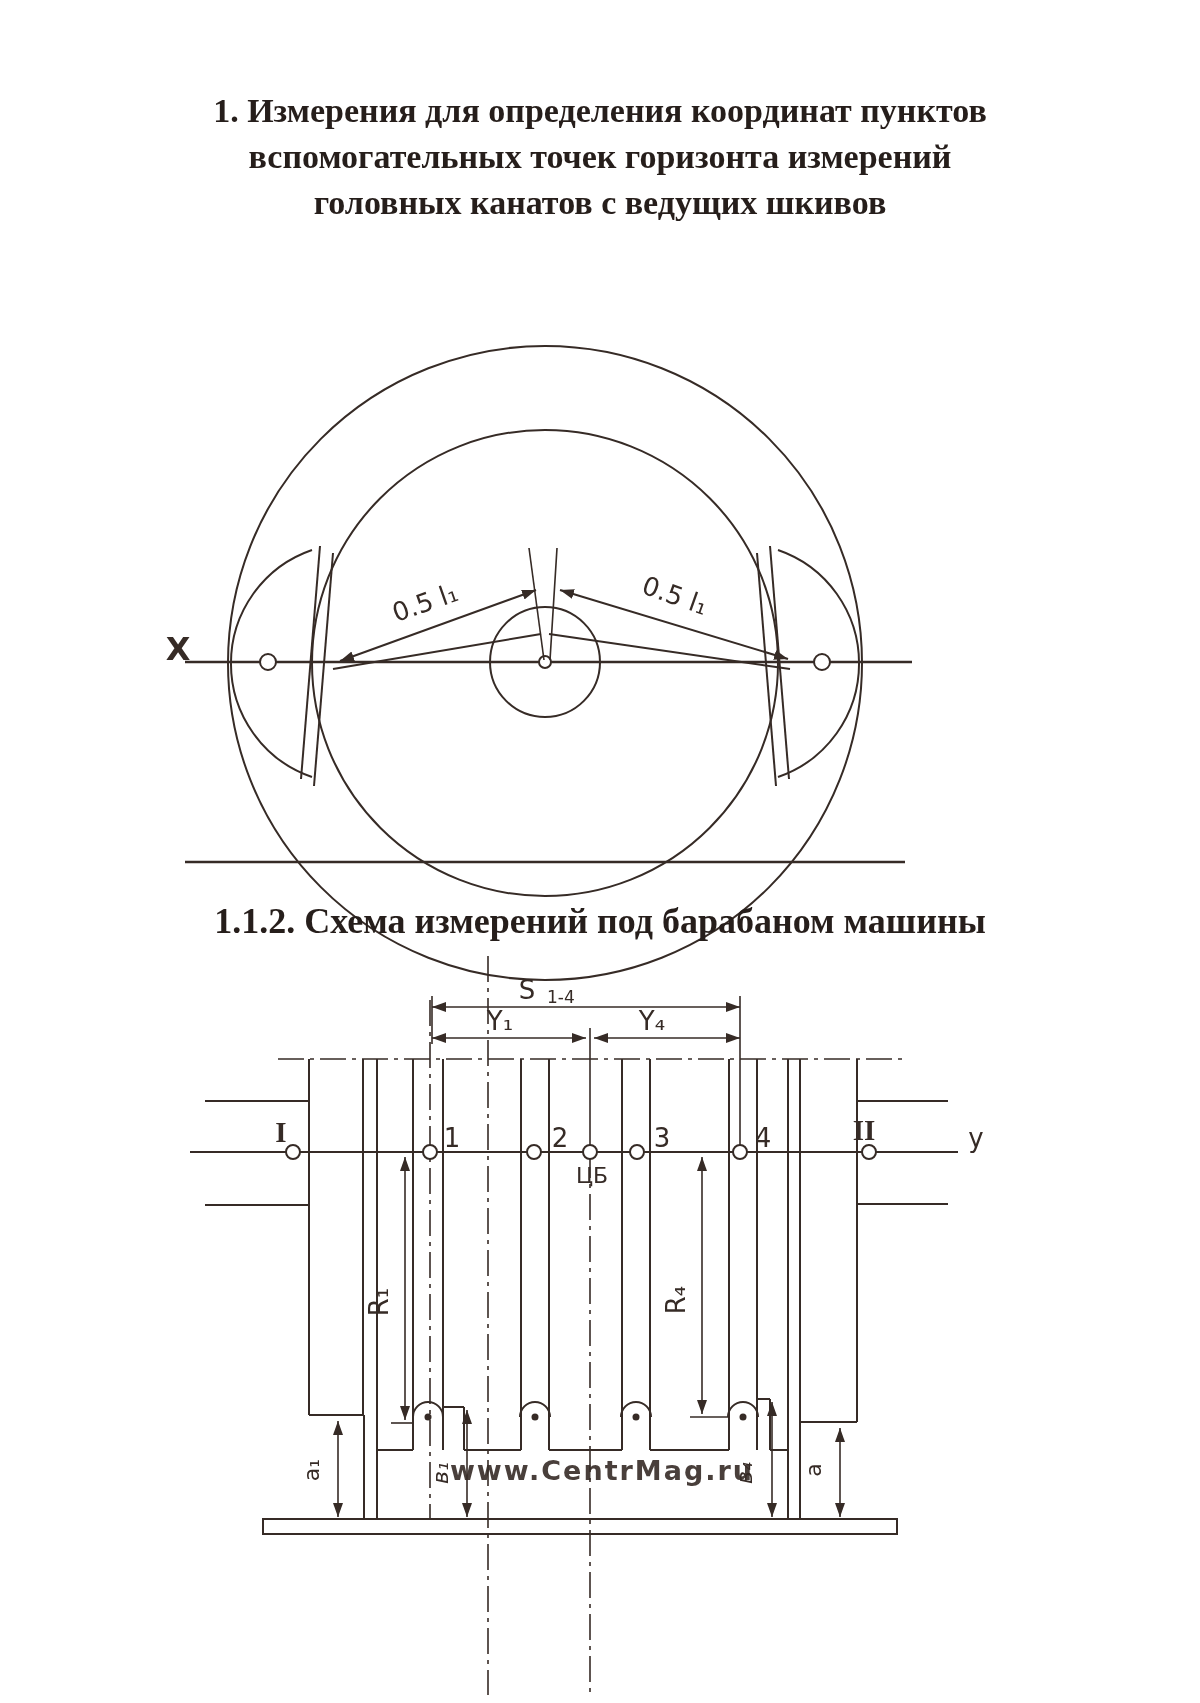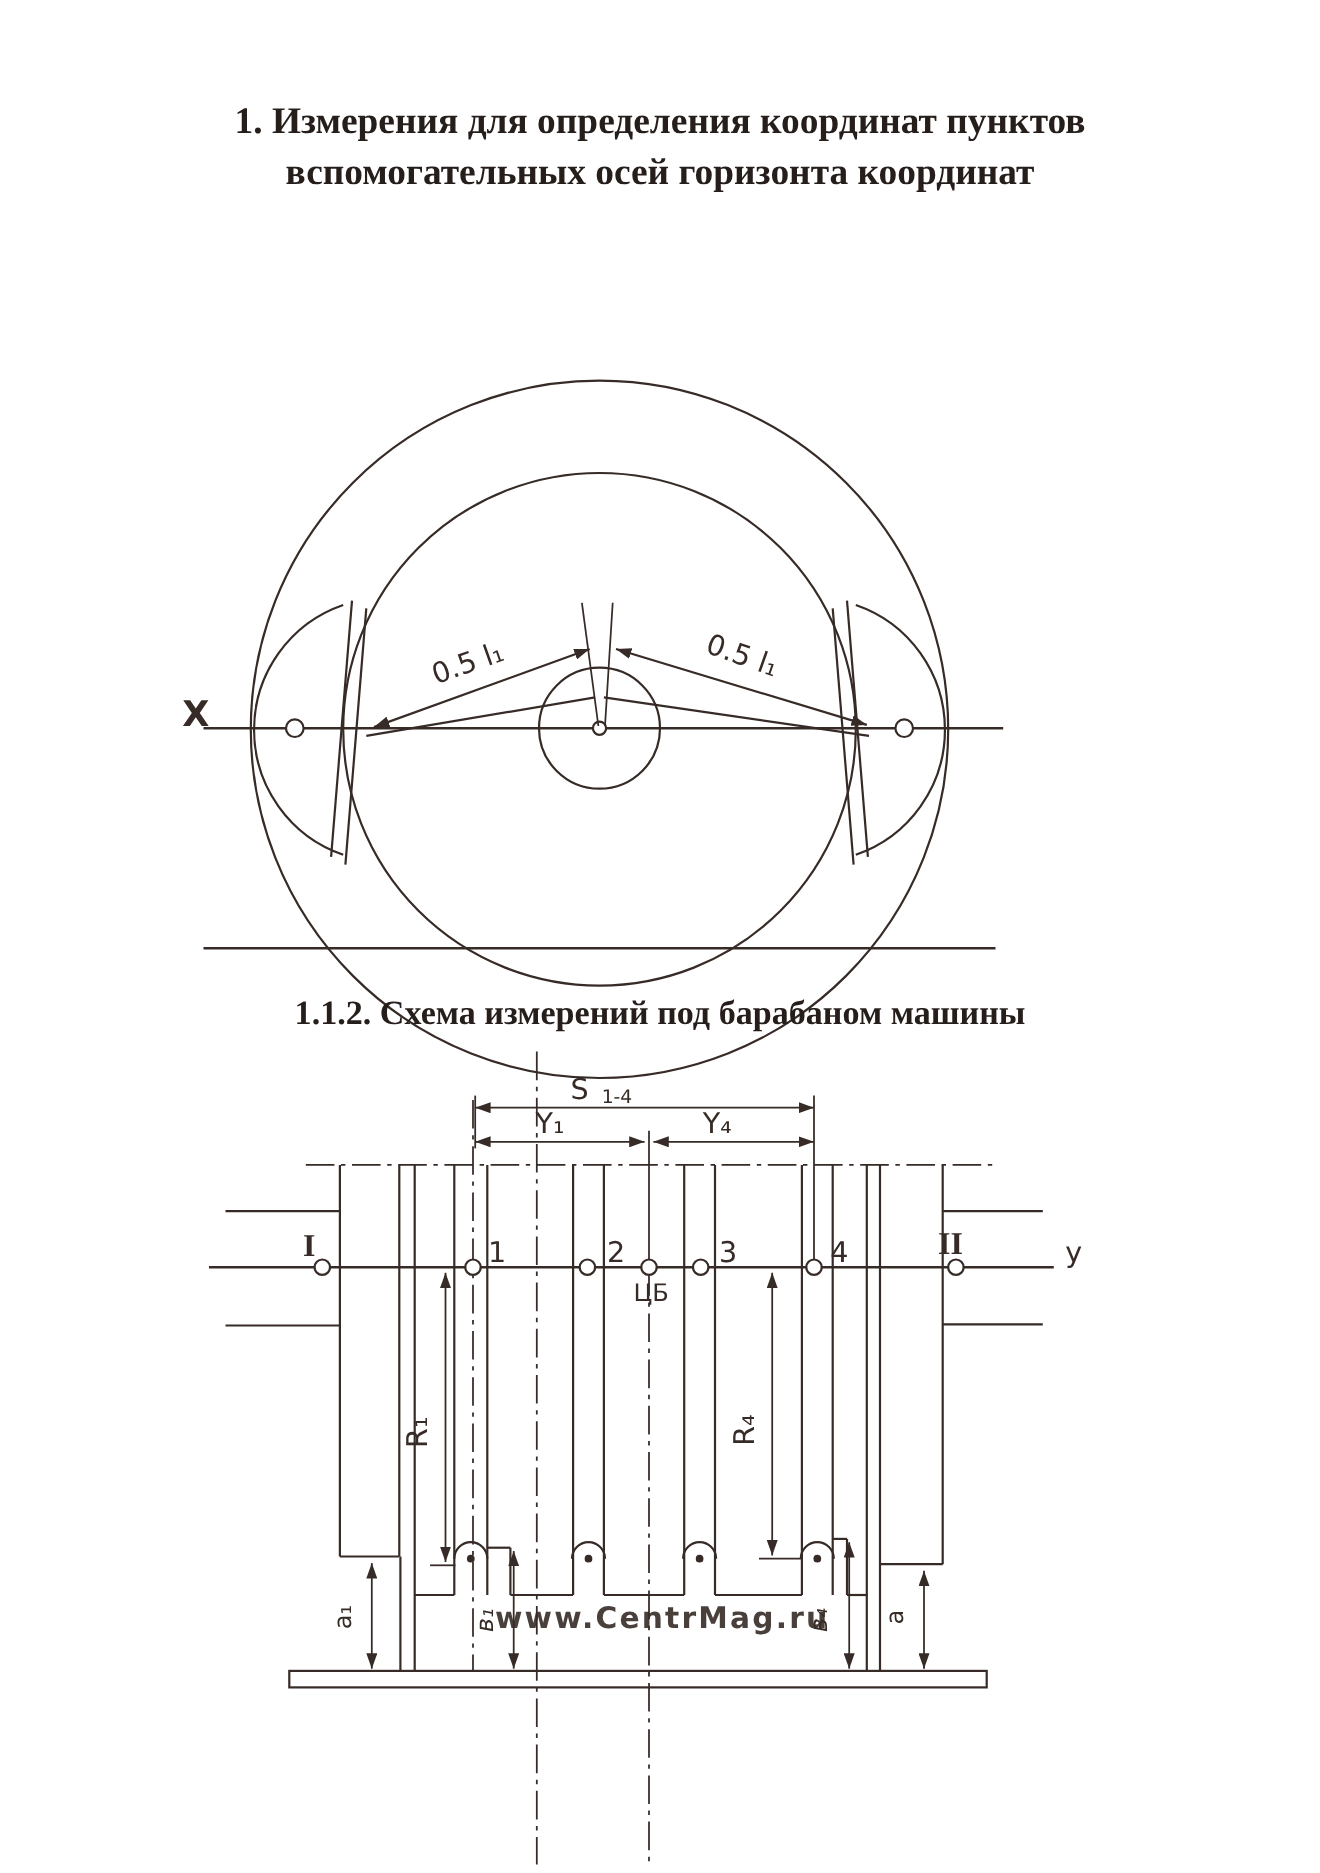--- a/index.html
+++ b/index.html
@@ -12,21 +12,21 @@
     position:absolute;left:0;right:0;top:88px;
     text-align:center;
     font-family:"Liberation Serif","DejaVu Serif",serif;
     font-weight:bold;font-size:34px;line-height:46px;
     color:#261e1b;
   }
   .h112{
     position:absolute;left:0;right:0;top:901px;
     text-align:center;
     font-family:"Liberation Serif","DejaVu Serif",serif;
-    font-weight:bold;font-size:31px;line-height:40px;
+    font-weight:bold;font-size:36px;line-height:40px;
     color:#261e1b;
   }
   svg{position:absolute;left:0;top:0;}
   svg text{font-family:"DejaVu Sans",sans-serif;fill:#362b26;}
   .lbl{font-size:26px;}
   .lbl-sm{font-size:22px;}
   .lbl-sub{font-size:17px;}
   .lbl-serif{font-family:"Liberation Serif","DejaVu Serif",serif;font-weight:bold;font-size:29px;}
   .lbl-it{font-style:italic;}
   .wm{font-size:27px;font-weight:bold;letter-spacing:2px;}
@@ -196,18 +196,19 @@
     <text class="lbl-sm" text-anchor="middle" transform="translate(319,1470) rotate(-90)">a₁</text>
     <text class="lbl-sm lbl-it" text-anchor="middle" transform="translate(448,1473) rotate(-90)">в₁</text>
     <text class="lbl-sm lbl-it" text-anchor="middle" transform="translate(752,1473) rotate(-90)">в₄</text>
     <text class="lbl-sm" text-anchor="middle" transform="translate(821,1470) rotate(-90)">a</text>
 
     <text class="wm" x="602" y="1480" text-anchor="middle" fill="#a5deb2" opacity="0.9">www.CentrMag.ru</text>
   </svg>
 
   <div class="headings">
     <div>1. Измерения для определения координат пунктов</div>
-    <div>вспомогательных осей горизонта координат</div>
+    <div>вспомогательных точек горизонта измерений</div>
+    <div>головных канатов с ведущих шкивов</div>
   </div>
 
   <div class="h112">1.1.2. Схема измерений под барабаном машины</div>
 
 </div>
 
 </body></html>

